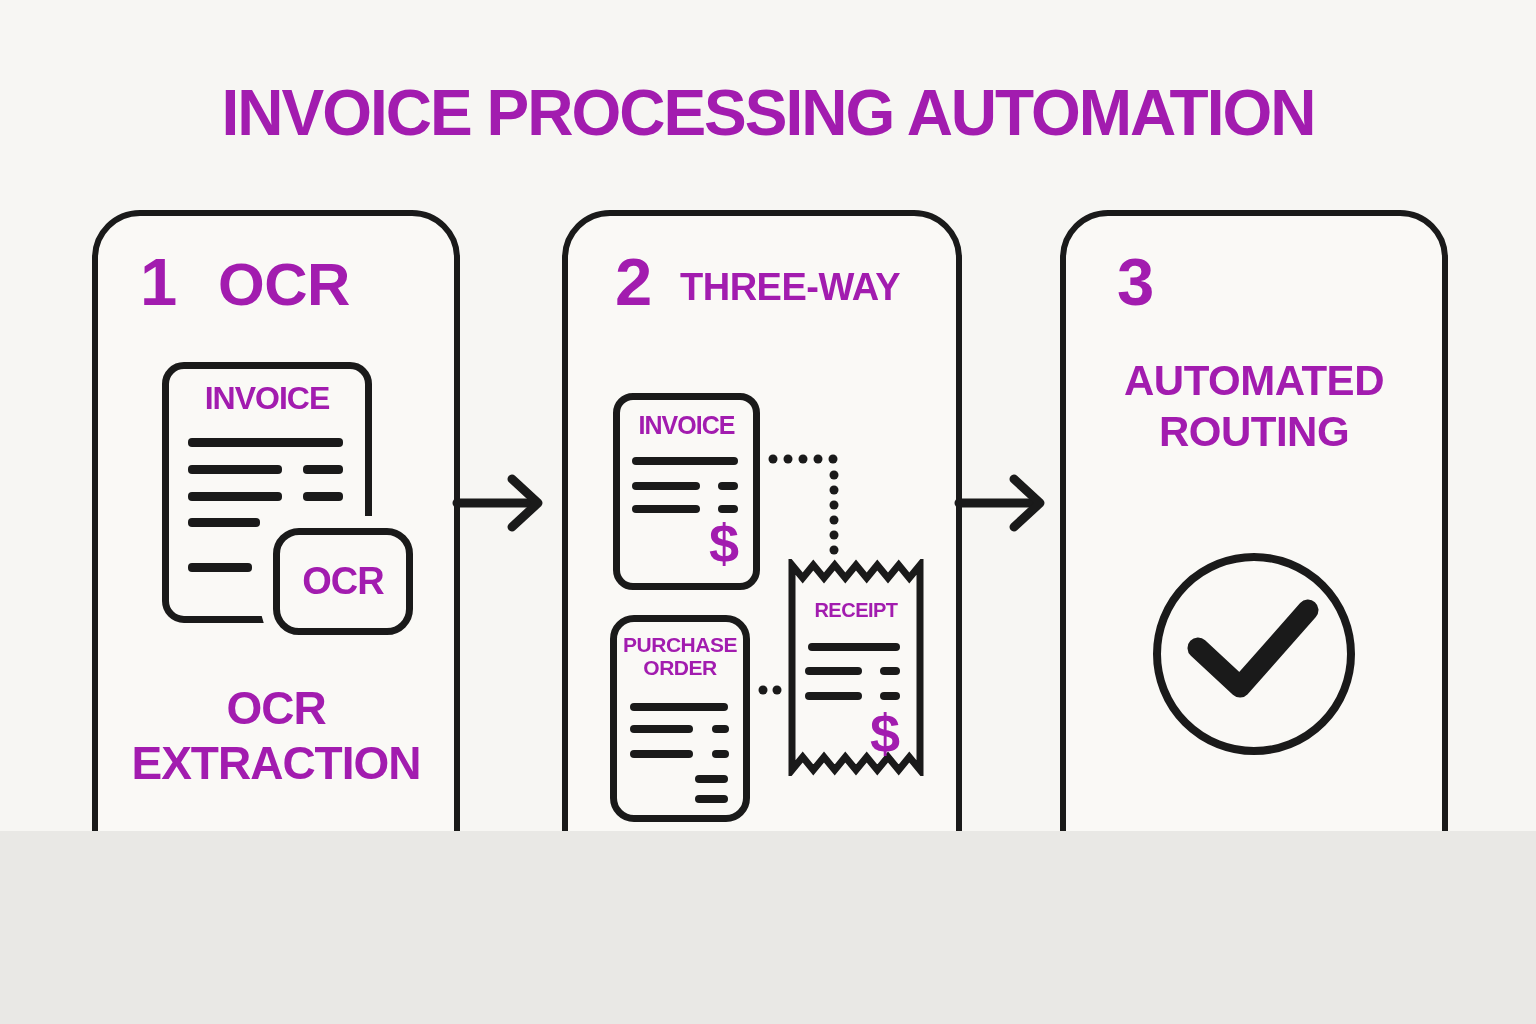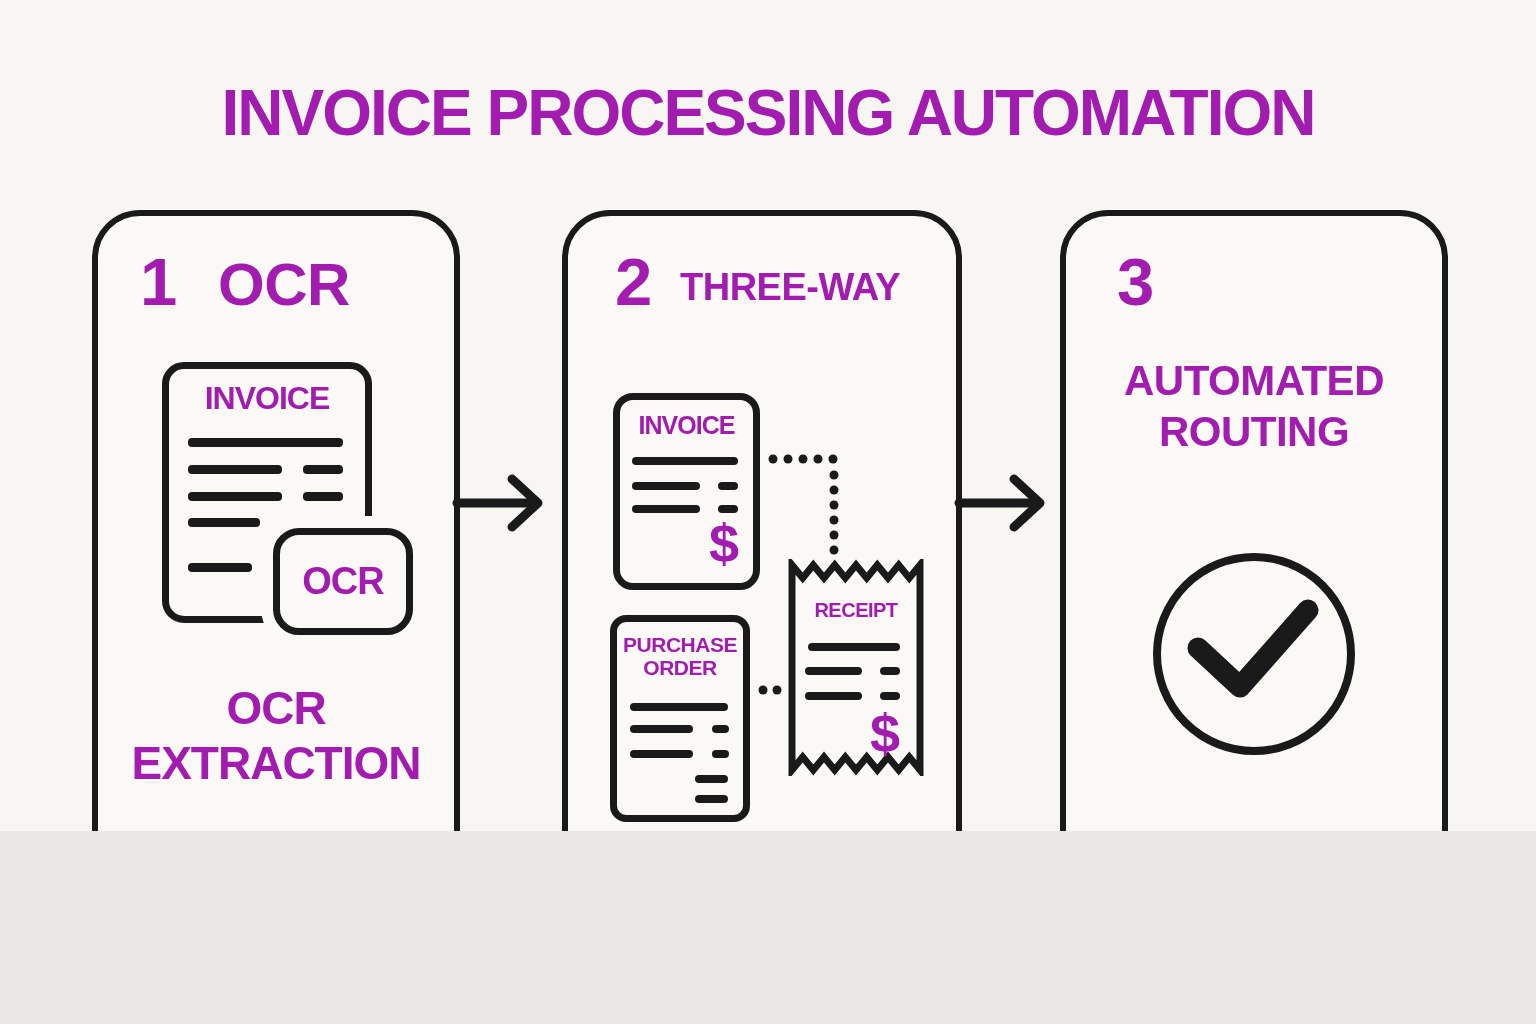--- a/index.html
+++ b/index.html
@@ -103,21 +103,21 @@
     <div class="doc" style="left:51px;top:183px;width:147px;height:197px;border-radius:20px;">
       <div class="doc-label" style="top:12px;font-size:25px;">INVOICE</div>
       <i class="bar" style="left:12px;top:57px;width:106px;height:8px;"></i>
       <i class="bar" style="left:12px;top:82px;width:68px;height:8px;"></i>
       <i class="bar" style="left:98px;top:82px;width:20px;height:8px;"></i>
       <i class="bar" style="left:12px;top:105px;width:68px;height:8px;"></i>
       <i class="bar" style="left:98px;top:105px;width:20px;height:8px;"></i>
       <div class="dollar" style="right:14px;top:116px;">$</div>
     </div>
 
-    <div class="doc" style="left:48px;top:405px;width:140px;height:207px;border-radius:16px;">
+    <div class="doc" style="left:48px;top:405px;width:140px;height:207px;border-radius:24px;">
       <div class="doc-label" style="top:11px;font-size:21px;letter-spacing:-0.5px;">
         <div>PURCHASE</div>
         <div>ORDER</div>
       </div>
       <i class="bar" style="left:13px;top:81px;width:98px;height:8px;"></i>
       <i class="bar" style="left:13px;top:103px;width:63px;height:8px;"></i>
       <i class="bar" style="left:95px;top:103px;width:17px;height:8px;"></i>
       <i class="bar" style="left:13px;top:128px;width:63px;height:8px;"></i>
       <i class="bar" style="left:95px;top:128px;width:17px;height:8px;"></i>
       <i class="bar" style="left:78px;top:153px;width:33px;height:8px;"></i>

